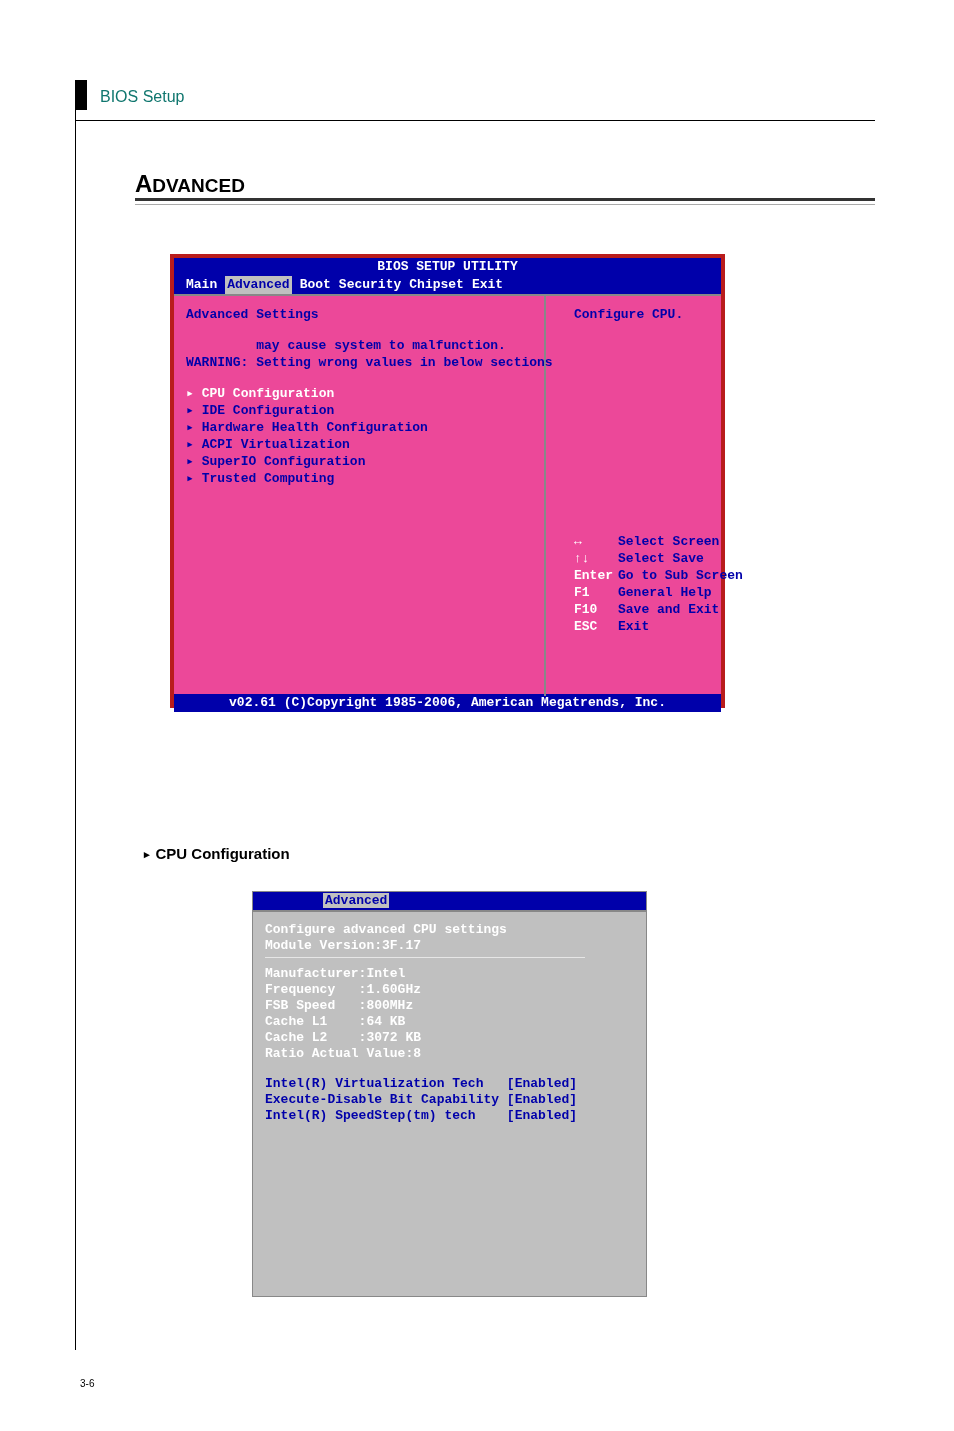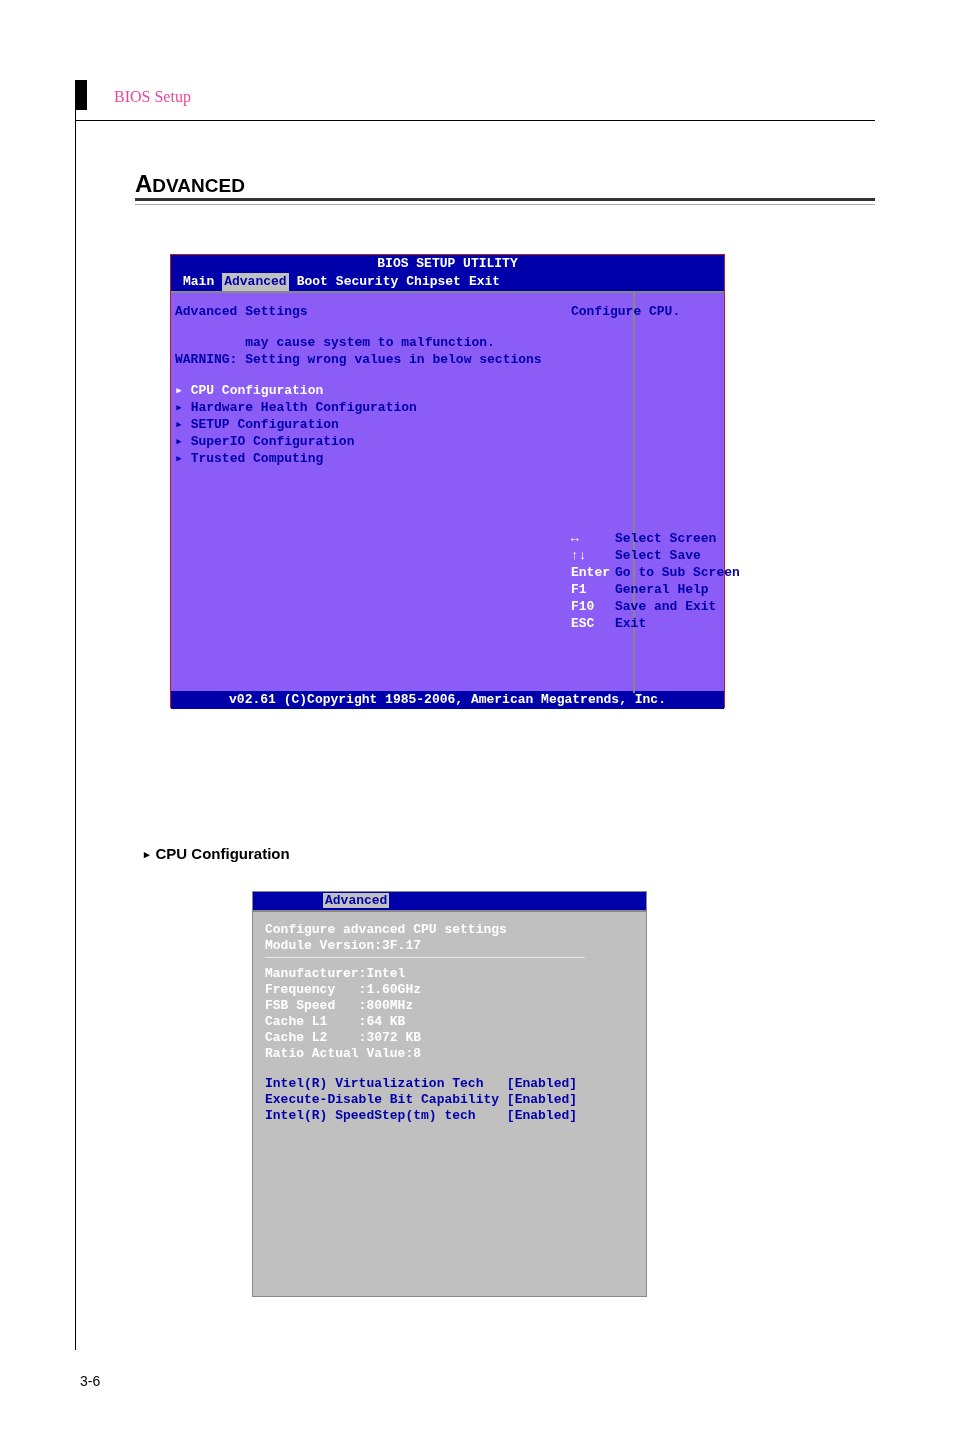--- a/index.html
+++ b/index.html
@@ -21,25 +21,25 @@
   .tab-mark {
     position: absolute;
     left: 75px;
     top: 80px;
     width: 12px;
     height: 30px;
     background: #000;
   }
   .header-text {
     position: absolute;
-    left: 114px;
+    left: 100px;
     top: 88px;
     font-size: 16px;
-    color: #ec4899;
-    font-family: Liberation Serif, serif;
+    color: #0f766e;
+    font-family: Liberation Sans, sans-serif;
   }
   .header-rule {
     position: absolute;
     left: 75px;
     top: 120px;
     width: 800px;
     height: 1px;
     background: #000;
   }
   .section-title {
@@ -66,26 +66,26 @@
   .section-underlines .thin {
     height: 1px; background: #aaa;
   }
   
   .bios1 {
     position: absolute;
     left: 170px;
     top: 254px;
     width: 555px;
     height: 454px;
-    background: #8b5cf6;
+    background: #ec4899;
     font-family: "Courier New", monospace;
     font-size: 13px;
     font-weight: bold;
     color: #000;
-    border: 1px solid #b91c1c;
+    border: 4px solid #b91c1c;
   }
   .bios1 .titlebar {
     background: #0000aa;
     color: #fff;
     text-align: center;
     height: 18px;
     line-height: 18px;
     font-weight: bold;
   }
   .bios1 .tabbar {
@@ -104,23 +104,23 @@
     padding: 0 2px;
   }
   .bios1 .body {
     position: relative;
     height: 400px;
     border-top: 2px solid #888;
   }
   .bios1 .left-pane {
     position: absolute;
     left: 0; top: 0;
-    width: 464px;
+    width: 372px;
     height: 400px;
-    padding: 10px 4px;
+    padding: 10px 12px;
     border-right: 2px solid #888;
   }
   .bios1 .right-pane {
     position: absolute;
     left: 392px; top: 0;
     width: 163px;
     height: 400px;
     padding: 10px 8px;
     font-family: Liberation Mono, monospace;
   }
@@ -192,21 +192,21 @@
     width: 320px;
   }
   .bios2 .line { white-space: pre; line-height: 16px; }
   .bios2 .blue-text { color: #0000aa; }
   .bios2 .white-text { color: #fff; }
 
   .page-num {
     position: absolute;
     left: 80px;
     bottom: 42px;
-    font-size: 14px;
+    font-size: 10px;
     font-family: Arial, sans-serif;
     color: #000;
   }
 </style>
 </head>
 <body>
 
 <div class="page">
   <div class="left-margin-line"></div>
   <div class="tab-mark"></div>
@@ -232,22 +232,23 @@
       <span>Exit</span>
     </div>
     <div class="body">
       <div class="left-pane">
         <div class="item-line blue-text">Advanced Settings</div>
         <div style="height:14px"></div>
         <div class="item-line blue-text">         may cause system to malfunction.</div>
         <div class="item-line blue-text">WARNING: Setting wrong values in below sections</div>
         <div style="height:14px"></div>
         <div class="item-line sel-item">▸ CPU Configuration</div>
+        <div class="item-line blue-text">▸ IDE Configuration</div>
         <div class="item-line blue-text">▸ Hardware Health Configuration</div>
-        <div class="item-line blue-text">▸ SETUP Configuration</div>
+        <div class="item-line blue-text">▸ ACPI Virtualization</div>
         <div class="item-line blue-text">▸ SuperIO Configuration</div>
         <div class="item-line blue-text">▸ Trusted Computing</div>
       </div>
       <div class="right-pane">
         <div class="item-line blue-text">Configure CPU.</div>
         <div style="height:210px"></div>
         <div class="item-line"><span class="hint-key">↔</span><span class="hint-txt">Select Screen</span></div>
         <div class="item-line"><span class="hint-key">↑↓</span><span class="hint-txt">Select Save</span></div>
         <div class="item-line"><span class="hint-key">Enter</span><span class="hint-txt">Go to Sub Screen</span></div>
         <div class="item-line"><span class="hint-key">F1</span><span class="hint-txt">General Help</span></div>

